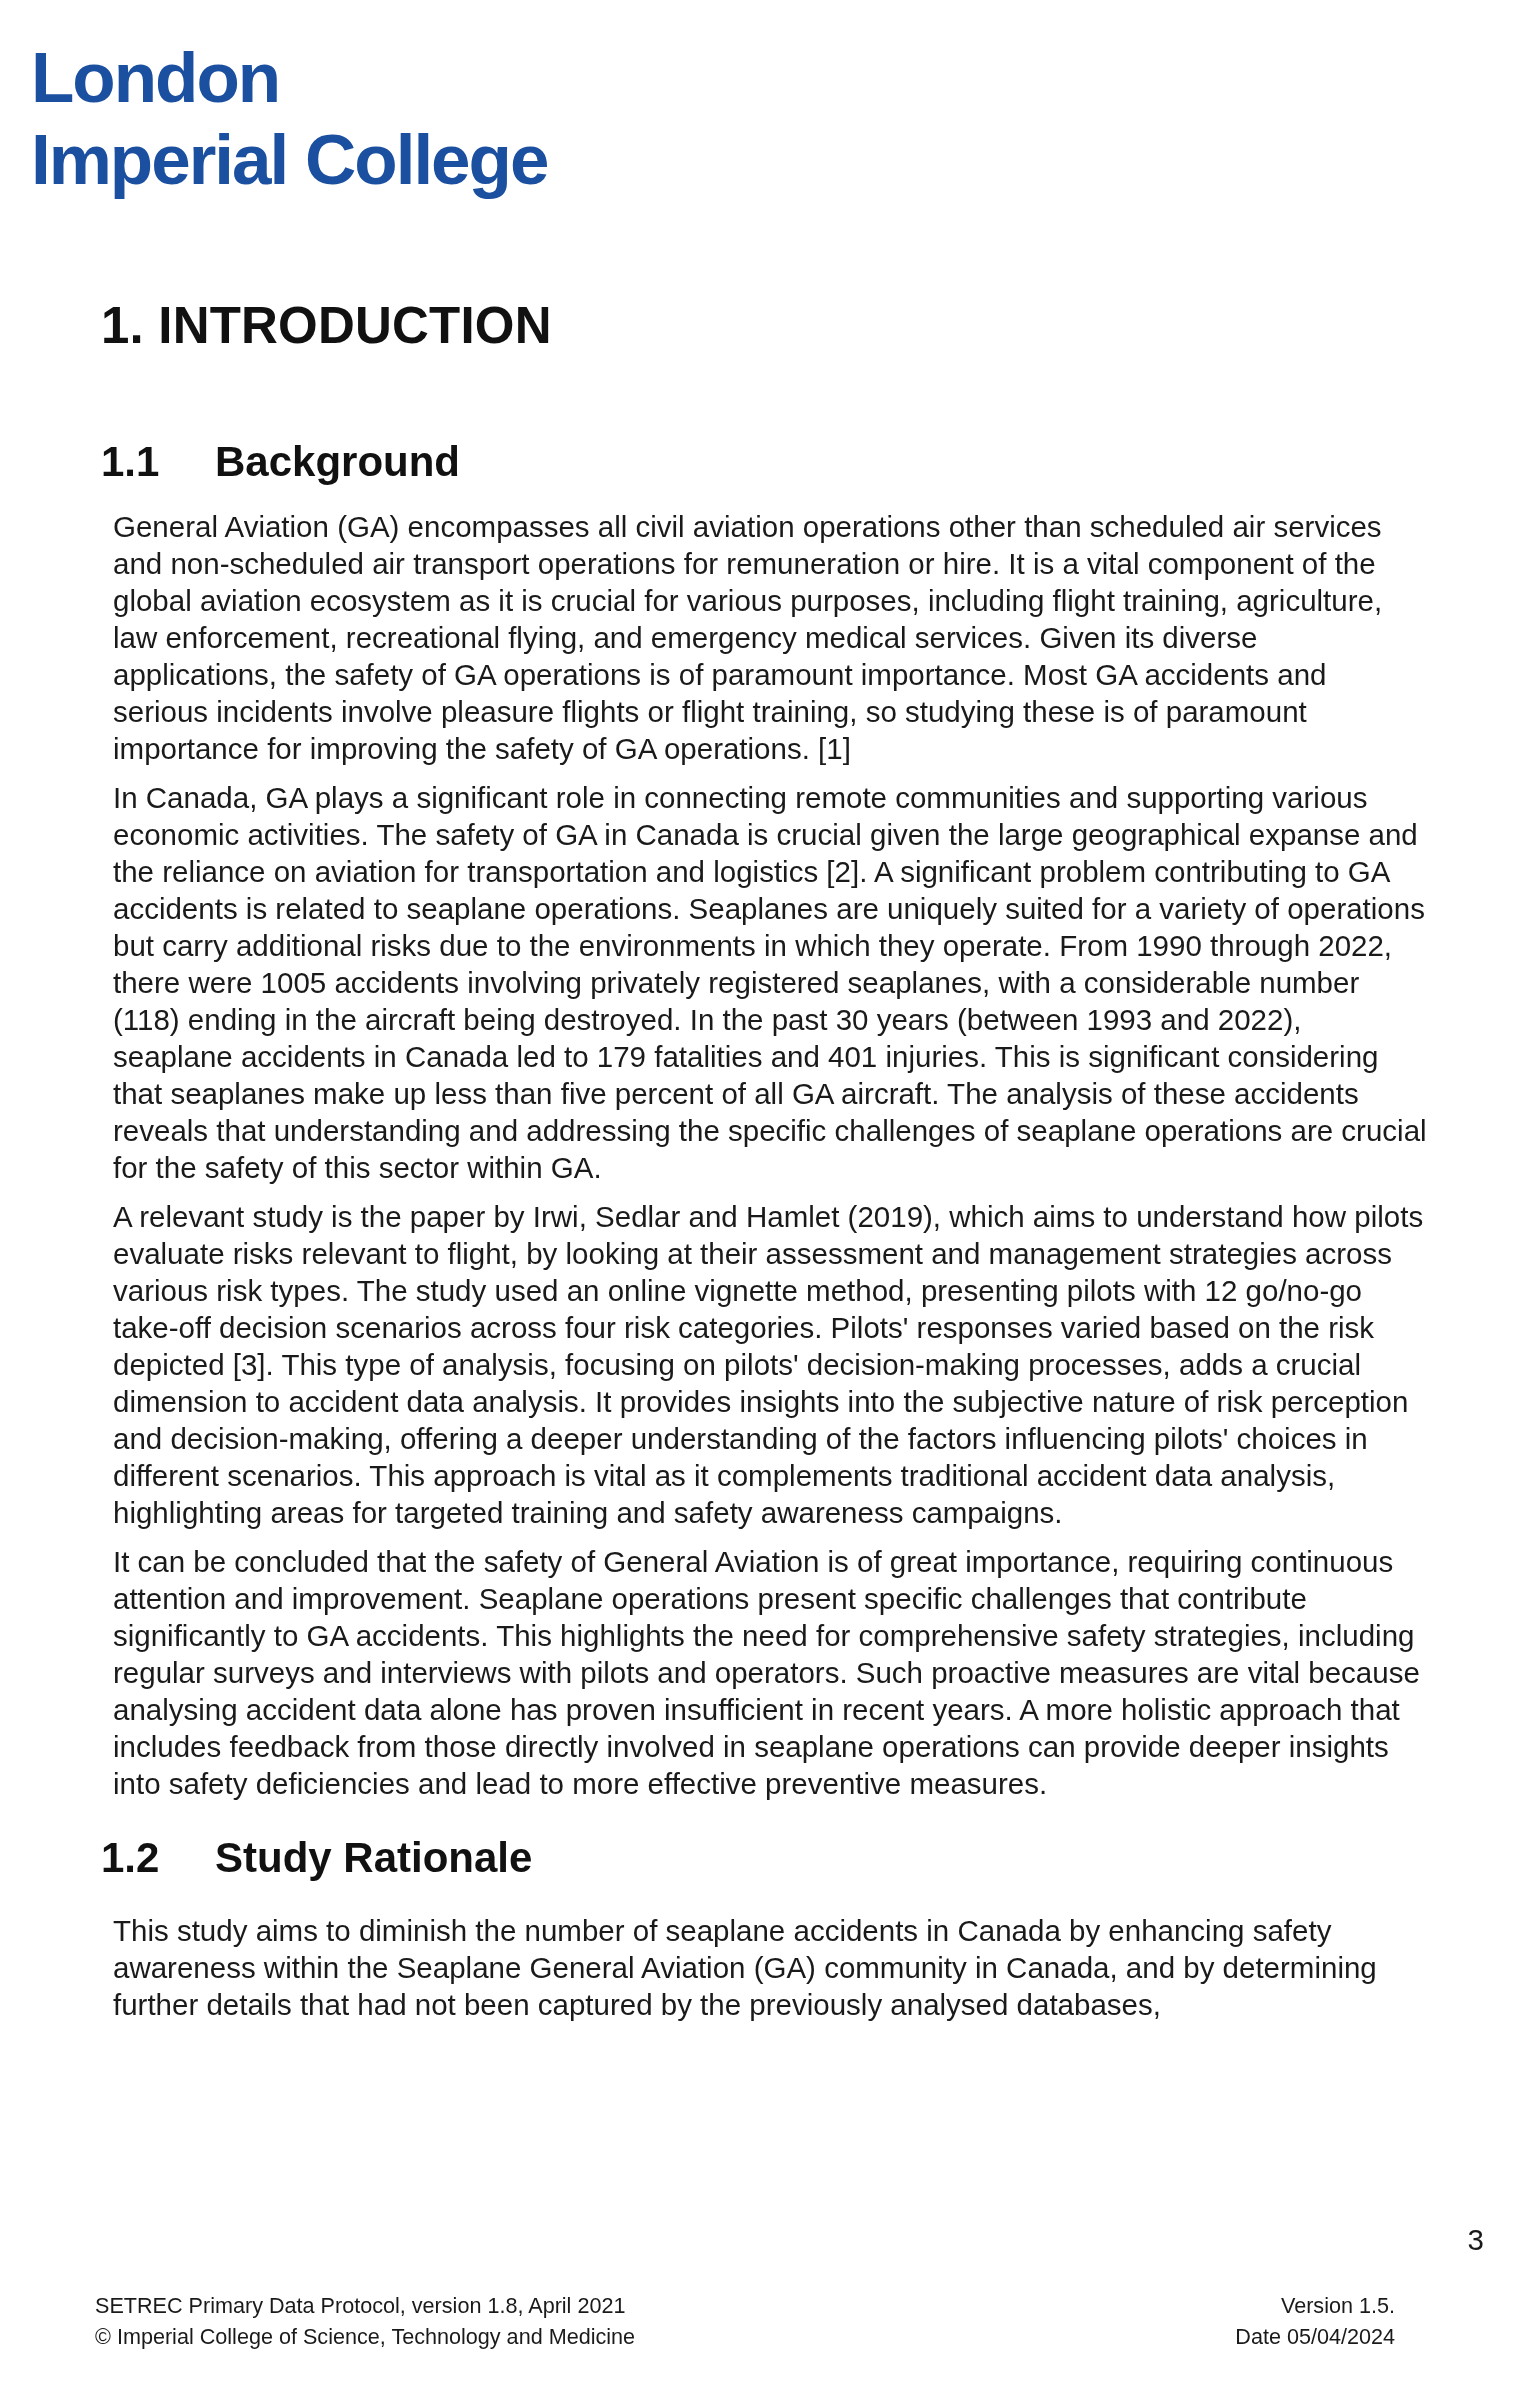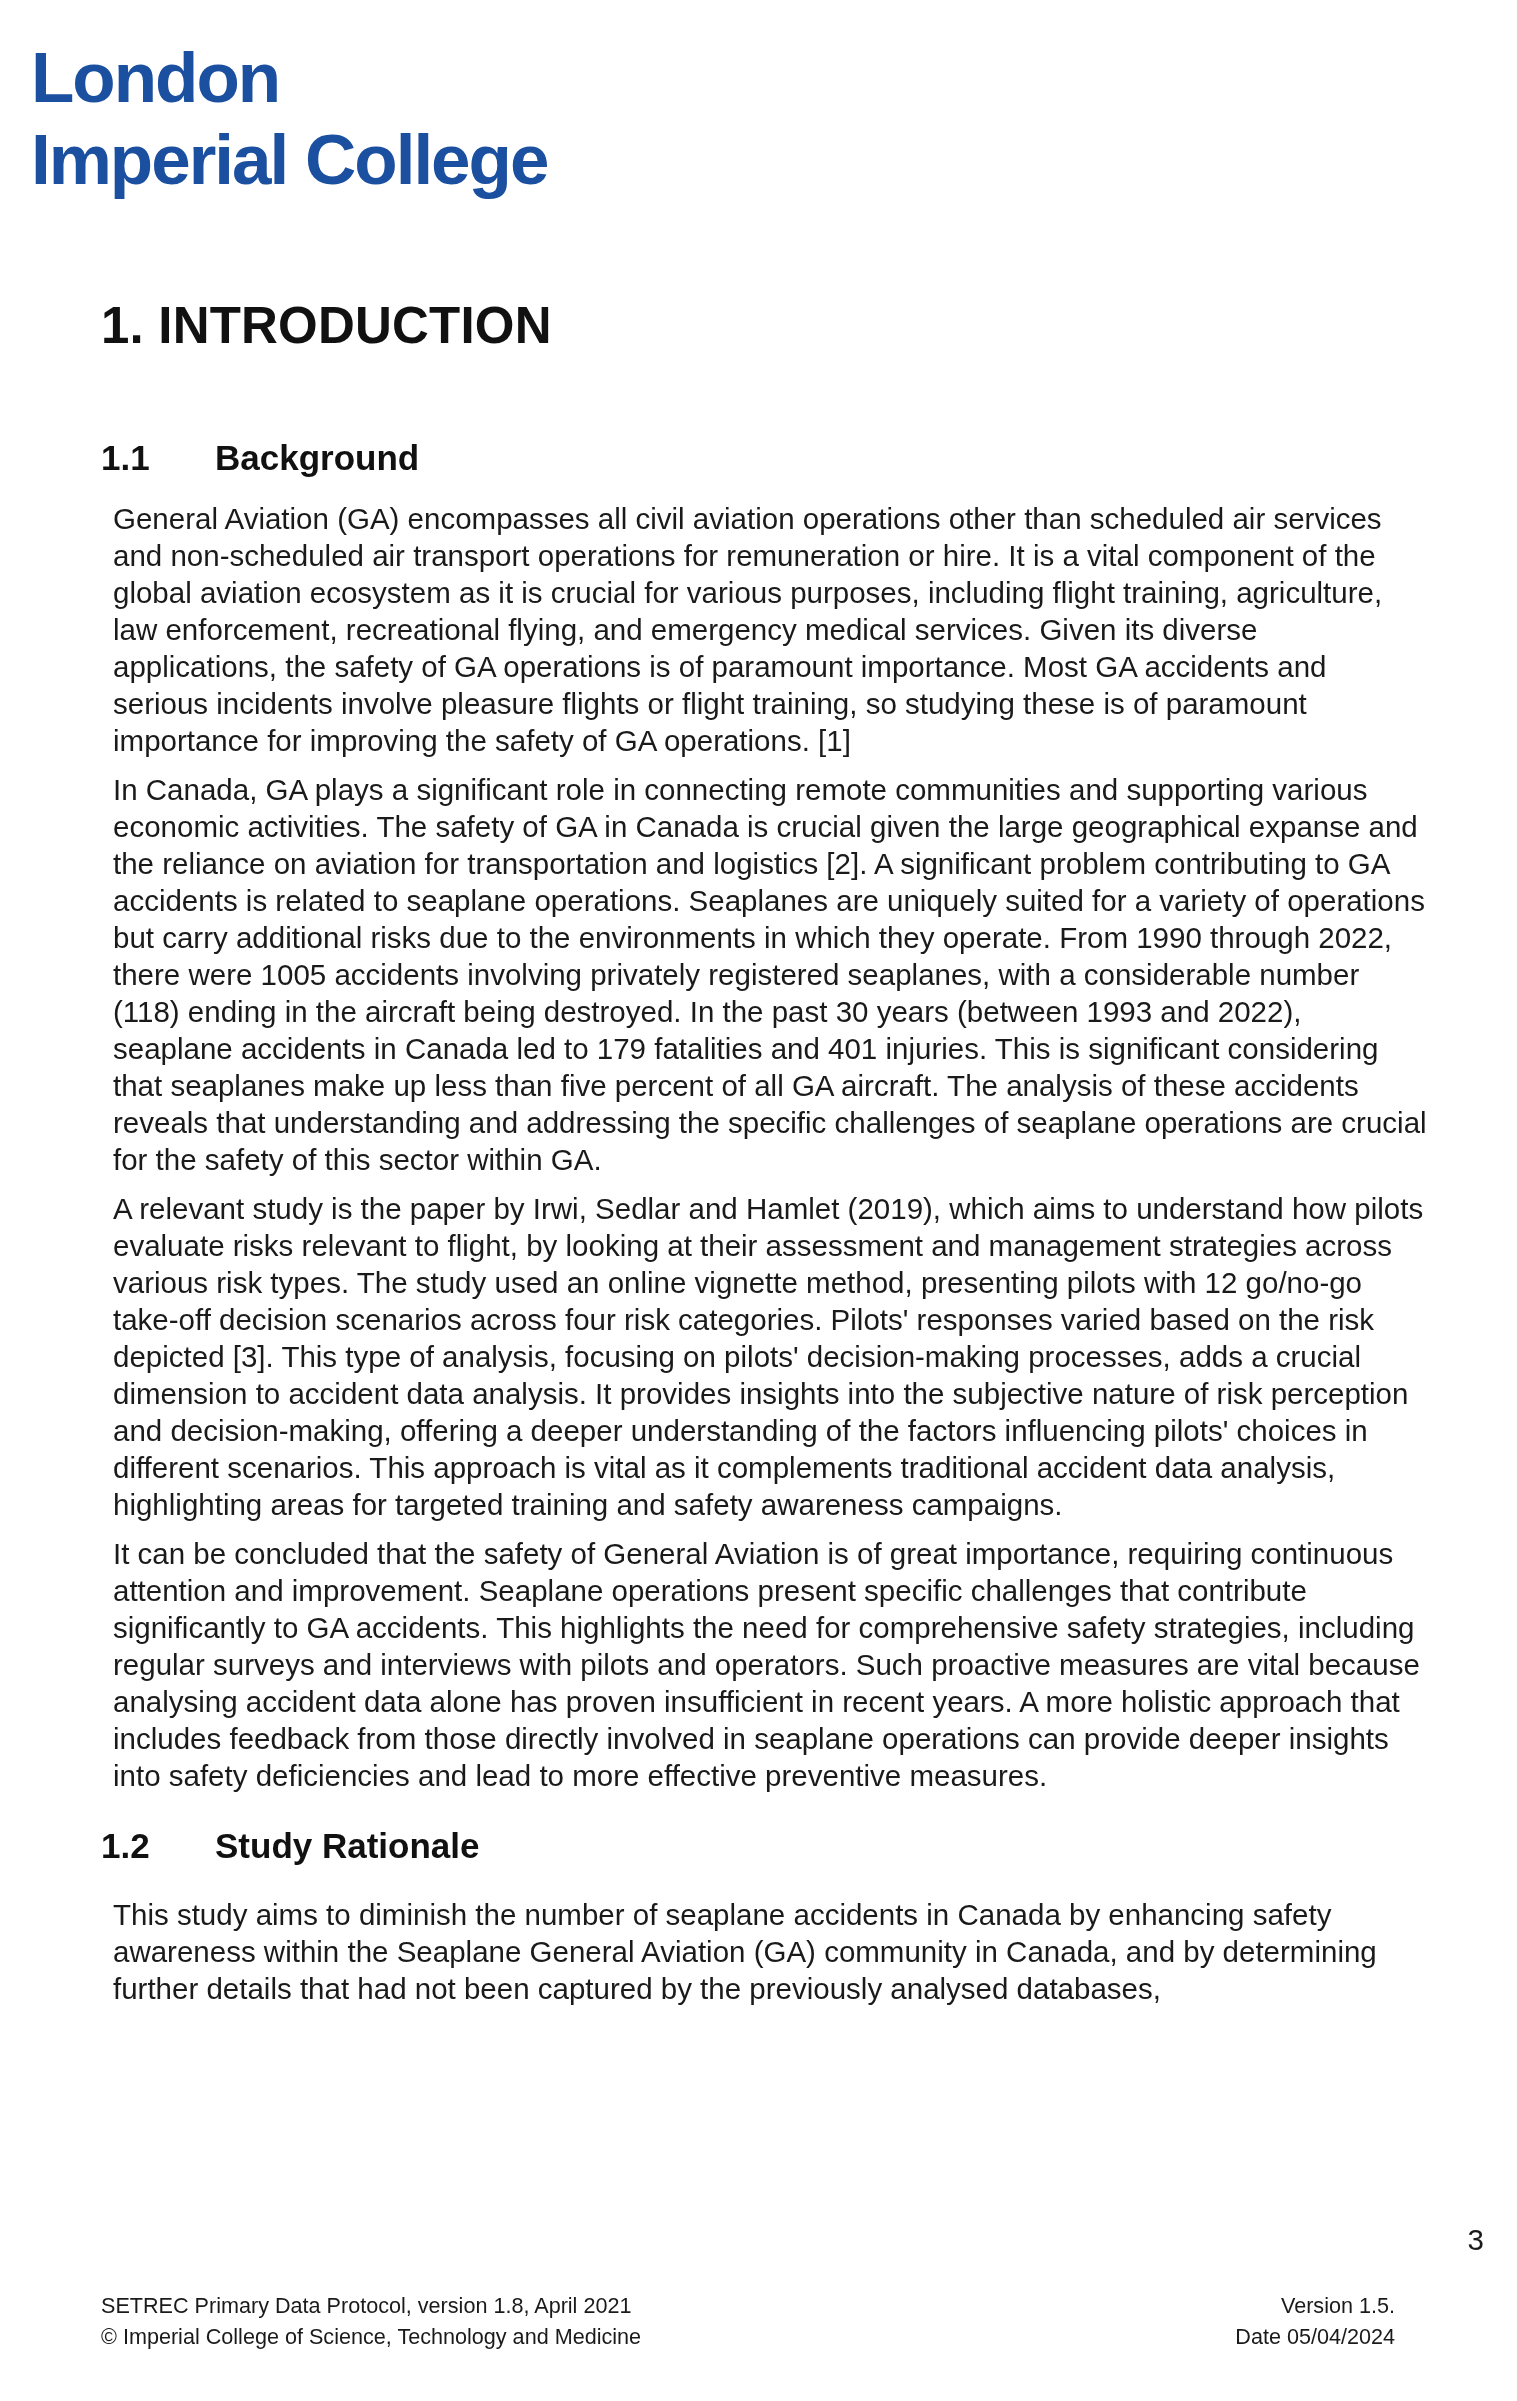--- a/index.html
+++ b/index.html
@@ -28,21 +28,21 @@
     padding:0 79px 0 101px;
   }
   .h1-intro{
     font-size:51px;
     font-weight:bold;
     margin:96px 0 0 0;
     letter-spacing:0.2px;
     color:#111;
   }
   .h2{
-    font-size:35px;
+    font-size:42px;
     font-weight:bold;
     color:#111;
     margin:83px 0 22px 0;
   }
   .h2.rationale{
     margin:32px 0 30px 0;
   }
   .h2 .num{
     display:inline-block;
     width:114px;
@@ -55,21 +55,21 @@
   }
   .page-number{
     position:absolute;
     right:34px;
     bottom:147px;
     font-size:29.5px;
     line-height:29.5px;
   }
   .footer{
     position:absolute;
-    left:101px;
+    left:95px;
     right:123px;
     bottom:49px;
     display:flex;
     justify-content:space-between;
     align-items:flex-end;
     font-size:21.6px;
     line-height:31px;
   }
   .footer .right{
     text-align:right;

